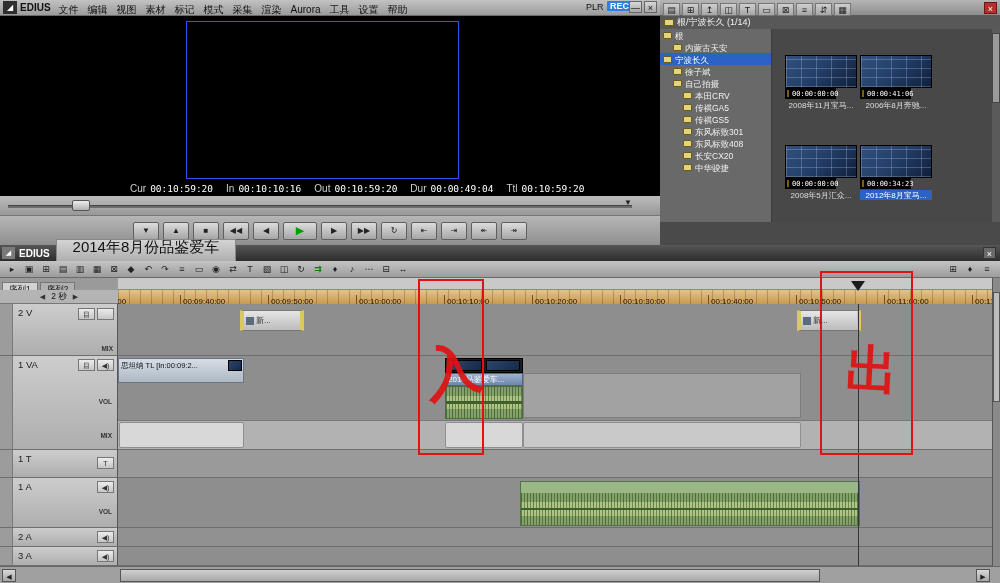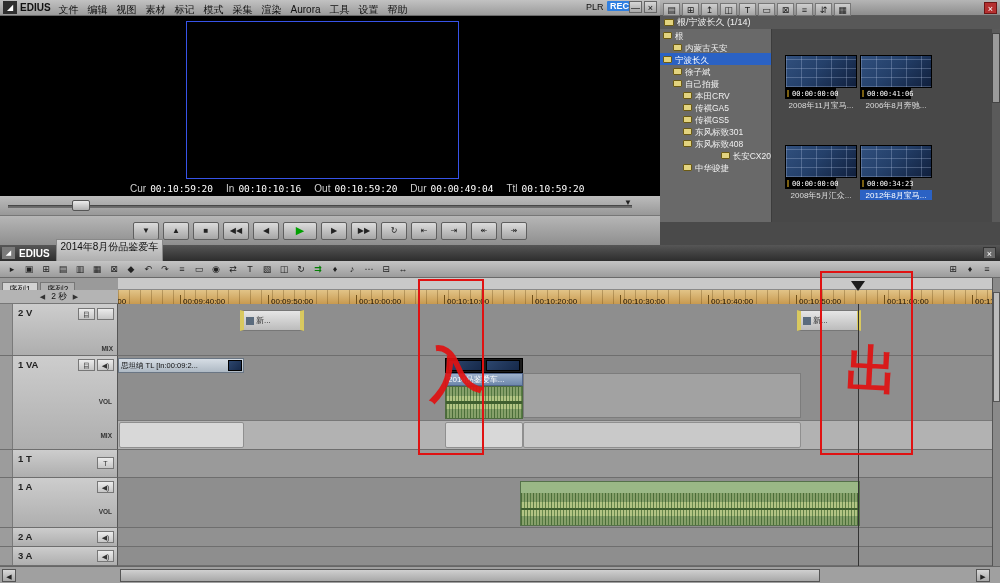--- a/index.html
+++ b/index.html
@@ -62,21 +62,21 @@
   .thumb.selected .thumb-name{background:#2b62c4;color:#fff}
   #bin-vscroll{left:992px;top:29px;width:8px;height:193px;background:#5a5a5a}
   #bin-vthumb{position:absolute;left:0;top:4px;width:8px;height:70px;background:#9a9a9a;border:1px solid #444}
   #bin-tabs{left:660px;top:222px;width:340px;height:23px;background:#8f8f8f;border-top:1px solid #666}
   .bin-tab{display:inline-block;margin:2px 0 0 3px;padding:0 7px;height:13px;line-height:13px;font-size:8.5px;background:linear-gradient(#c6c6c6,#9e9e9e);border:1px solid #6a6a6a;color:#111}
 
   
   #tl-titlebar{left:0;top:245px;width:1000px;height:16px;background:linear-gradient(#565656,#2d2d2d);display:flex;align-items:center}
   #tl-logo{width:13px;height:12px;background:#7a7a7a;color:#fff;font-size:7px;text-align:center;line-height:12px;margin:0 4px 0 2px}
   #tl-appname{font-size:10px;color:#fff;margin-right:6px}
-  #tl-title{height:28px;line-height:13px;font-size:10px;color:#111;background:linear-gradient(#d4d4d4,#a6a6a6);border:1px solid #888;padding:0 4px}
+  #tl-title{height:28px;line-height:13px;font-size:15px;color:#111;background:linear-gradient(#d4d4d4,#a6a6a6);border:1px solid #888;padding:0 16px}
   #tl-close{position:absolute;right:4px;top:247px;width:13px;height:12px;color:#fff;background:#6a6a6a;border:1px solid #333;font-size:9px;text-align:center;line-height:12px}
   #tl-toolbar{left:0;top:261px;width:1000px;height:17px;background:linear-gradient(#c4c4c4,#9c9c9c);border-bottom:1px solid #6a6a6a;display:flex;align-items:center;padding:0 4px}
   #tl-icons,#tl-icons-r{display:flex}
   #tl-icons-r{margin-left:auto}
   .ticon{display:inline-block;width:16px;height:13px;font-size:9px;text-align:center;line-height:13px;color:#222;margin-right:1px}
   #tl-icons .ticon:nth-child(19){color:#067f06;font-weight:bold}
   #tl-tabs{left:0;top:278px;width:118px;height:12px;background:#9a9a9a;white-space:nowrap}
   .seqtab{display:inline-block;padding:0 6px;font-size:8.5px;height:12px;line-height:12px;background:#b0b0b0;border:1px solid #777;border-bottom:none;margin-left:2px;color:#111}
   .seqtab:first-child{background:#d2d2d2}
   #tl-infobar{left:118px;top:278px;width:874px;height:12px;background:#c9c9c9;border-bottom:1px solid #8a8a8a}
@@ -84,21 +84,21 @@
   .zarrow{font-size:7px;color:#333}
   #zoom-val{font-size:8.5px;color:#111}
   #tl-ruler{left:118px;top:290px;width:874px;height:14px;background:
       repeating-linear-gradient(90deg,rgba(90,60,10,.30) 0 1px,transparent 1px 11px),
       linear-gradient(#e2c488,#c89a50);overflow:hidden;white-space:nowrap}
   .rtick{display:inline-block;width:88px;height:14px;line-height:13px;border-left:1px solid #70511a;padding-left:2px;font-size:8px;color:#211607}
   .rtick:first-child{margin-left:-26px}
 
   .thead{left:0;width:118px;background:linear-gradient(#cdcdcd,#aeaeae);border-bottom:1px solid #6e6e6e;border-right:1px solid #555;z-index:2}
   .tgrip{position:absolute;left:0;top:0;bottom:0;width:13px;background:#9c9c9c;border-right:1px solid #7a7a7a}
-  .tlabel{position:absolute;left:18px;top:3px;font-size:9.5px;font-weight:bold;color:#222}
+  .tlabel{position:absolute;left:18px;top:3px;font-size:9.5px;font-weight:normal;color:#222}
   .tbox{position:absolute;width:17px;height:12px;background:linear-gradient(#ececec,#c6c6c6);border:1px solid #777;font-size:7px;text-align:center;line-height:12px;color:#333}
   .subl{position:absolute;font-size:6.5px;font-weight:bold;color:#333}
   #th-v2{top:304px;height:52px}
   #th-va{top:356px;height:94px}
   #th-t{top:450px;height:28px}
   #th-a1{top:478px;height:50px}
   #th-a2{top:528px;height:19px}
   #th-a3{top:547px;height:19px}
 
   #lanes{left:118px;top:304px;width:874px;height:262px;background:#8e8e8e;overflow:hidden;z-index:1}
@@ -106,21 +106,21 @@
   #lane-v2{top:0;height:52px;background:#8e8e8e}
   #lane-va{top:52px;height:64px;background:#8e8e8e;border-bottom:none}
   #lane-mix{top:116px;height:30px;background:#b2b2b2;border-top:1px solid #787878}
   #lane-t{top:146px;height:28px;background:#9a9a9a}
   #lane-a1{top:174px;height:50px;background:#8e8e8e}
   #lane-a2{top:224px;height:19px;background:#919191}
   #lane-a3{top:243px;height:19px;background:#8e8e8e}
 
   .v2clip{height:21px;background:linear-gradient(#e6e6e6,#bcbcbc);border:1px solid #777;border-left:4px solid #d9c95f;border-right:4px solid #d9c95f;font-size:8px;line-height:19px;color:#222;overflow:hidden;white-space:nowrap;z-index:5}
   .clip-ic{display:inline-block;width:8px;height:8px;background:#5a6b7d;margin:0 2px;vertical-align:middle}
-  .vname{height:15px;background:linear-gradient(#d6dde4,#aeb9c4);border:1px solid #6a7684;font-size:7.5px;line-height:13px;color:#101010;padding:0 2px;overflow:hidden;white-space:nowrap;z-index:5}
+  .vname{height:25px;background:linear-gradient(#d6dde4,#aeb9c4);border:1px solid #6a7684;font-size:7.5px;line-height:13px;color:#101010;padding:0 2px;overflow:hidden;white-space:nowrap;z-index:5}
   .navy{background:linear-gradient(135deg,#2c466e,#16294a);border:1px solid #000}
   #va-film{height:15px;background:#1c1c1c;border:1px solid #000;z-index:5}
   .vframe{position:absolute;top:1px;width:34px;height:11px}
   #va-title{height:13px;background:linear-gradient(#9db1cc,#6d87ab);color:#fff;font-size:8px;line-height:12px;padding:0 2px;border:1px solid #51658a;overflow:hidden;white-space:nowrap;z-index:5}
   #va-body{background:#a2a2a2;border:1px solid #7c7c7c;z-index:4}
   .wave{background:
       linear-gradient(180deg,transparent 46%,#3f5f2f 46% 54%,transparent 54%),
       repeating-linear-gradient(90deg,rgba(25,65,15,.55) 0 1px,transparent 1px 3px,rgba(35,85,25,.5) 3px 4px,transparent 4px 6px),
       linear-gradient(180deg,#86a06a 0 28%,#b2c484 28% 72%,#86a06a 72% 100%)}
   #va-wave{z-index:5;border:1px solid #4d6b3e}
@@ -214,21 +214,21 @@
   <div class="tree-item" style="padding-left: 3px;"><i class="folder-ic"></i><span class="tree-label">根</span></div>
       <div class="tree-item" style="padding-left: 13px;"><i class="folder-ic"></i><span class="tree-label">内蒙古天安</span></div>
       <div class="tree-item selected" style="padding-left: 3px;"><i class="folder-ic"></i><span class="tree-label">宁波长久</span></div>
       <div class="tree-item" style="padding-left: 13px;"><i class="folder-ic"></i><span class="tree-label">徐子斌</span></div>
       <div class="tree-item" style="padding-left: 13px;"><i class="folder-ic"></i><span class="tree-label">自己拍摄</span></div>
       <div class="tree-item" style="padding-left: 23px;"><i class="folder-ic"></i><span class="tree-label">本田CRV</span></div>
       <div class="tree-item" style="padding-left: 23px;"><i class="folder-ic"></i><span class="tree-label">传祺GA5</span></div>
       <div class="tree-item" style="padding-left: 23px;"><i class="folder-ic"></i><span class="tree-label">传祺GS5</span></div>
       <div class="tree-item" style="padding-left: 23px;"><i class="folder-ic"></i><span class="tree-label">东风标致301</span></div>
       <div class="tree-item" style="padding-left: 23px;"><i class="folder-ic"></i><span class="tree-label">东风标致408</span></div>
-      <div class="tree-item" style="padding-left: 23px; text-align: right;"><i class="folder-ic"></i><span class="tree-label">长安CX20</span></div>
+      <div class="tree-item" style="padding-left: 23px;"><i class="folder-ic"></i><span class="tree-label">长安CX20</span></div>
       <div class="tree-item" style="padding-left: 23px;"><i class="folder-ic"></i><span class="tree-label">中华骏捷</span></div>
     </div>
   <div id="bin-thumbs" class="abs">
 
   <div class="thumb">
       <div class="thumb-img"></div>
       <div class="thumb-tc">
           <i class="cal-ic"></i>
           <span class="ttc">00:00:00:00</span>
         </div>

